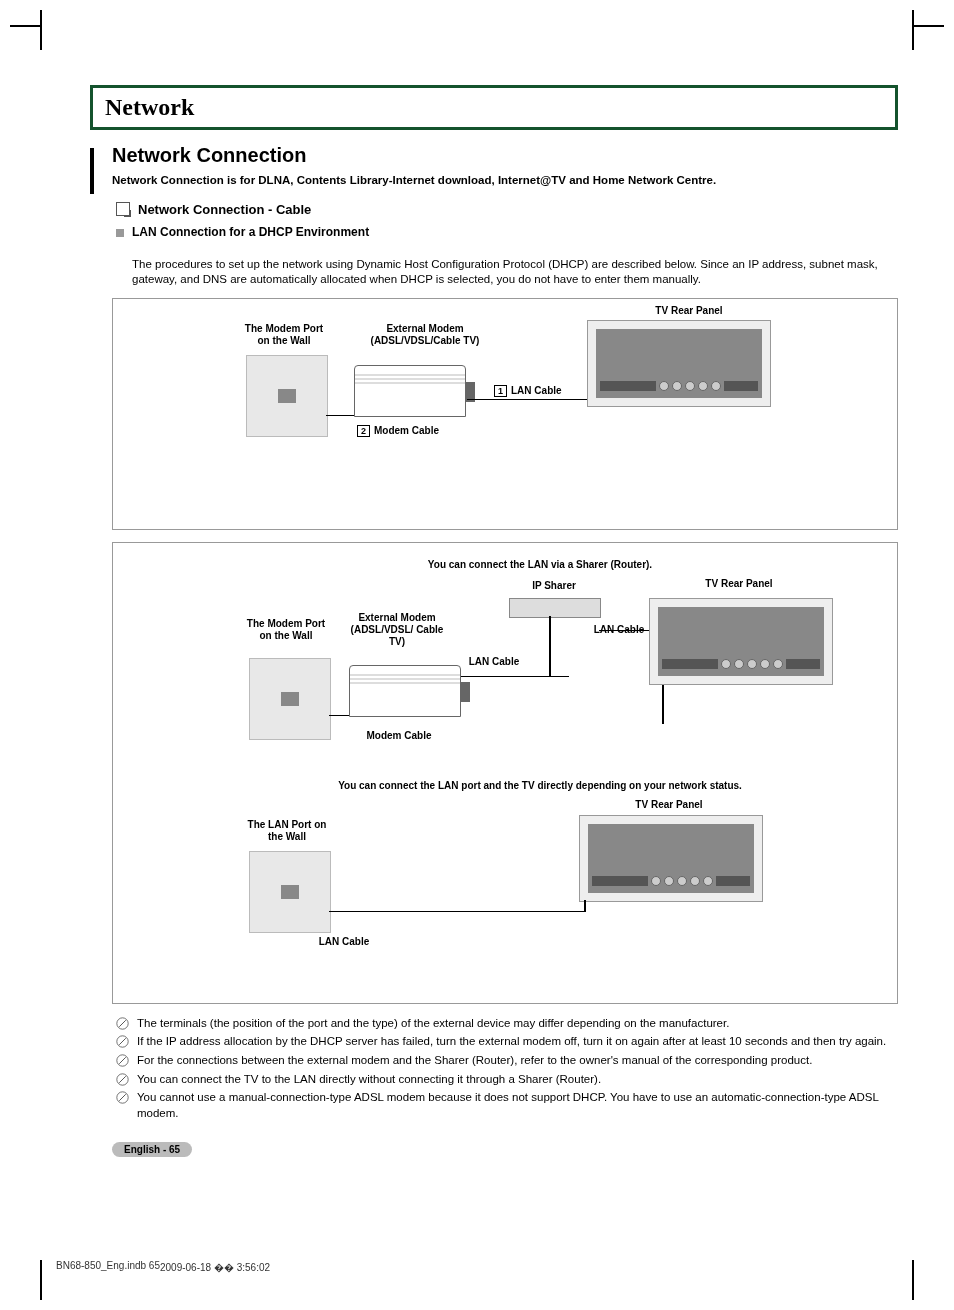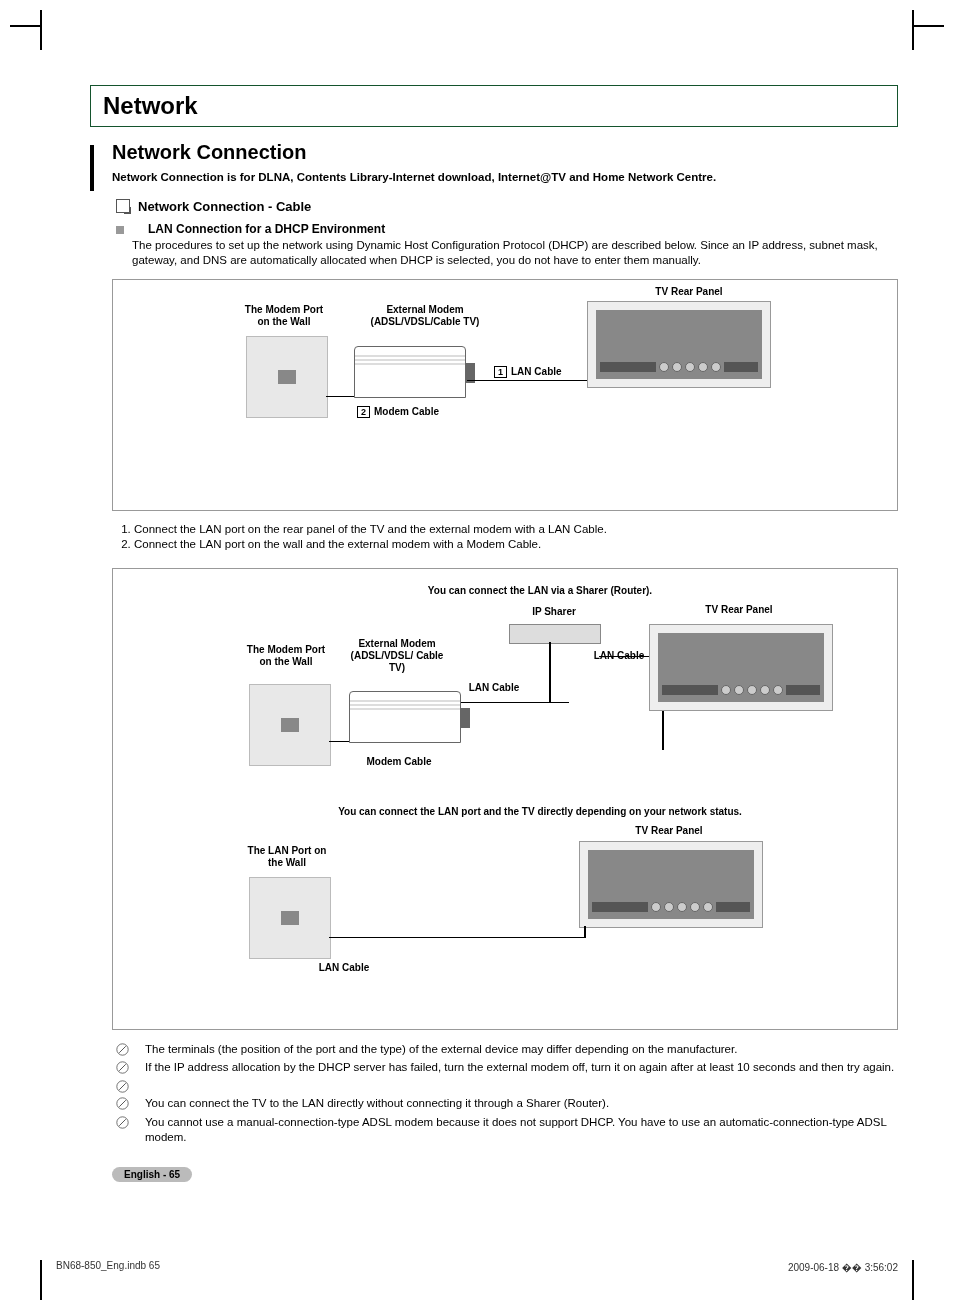--- a/index.html
+++ b/index.html
@@ -13,31 +13,31 @@
     color: #000;
   }
   .crop-mark-tl { position: absolute; top: 10px; left: 40px; width: 2px; height: 40px; background: #000; }
   .crop-mark-tl2 { position: absolute; top: 25px; left: 10px; width: 30px; height: 2px; background: #000; }
   .crop-mark-tr { position: absolute; top: 10px; right: 40px; width: 2px; height: 40px; background: #000; }
   .crop-mark-tr2 { position: absolute; top: 25px; right: 10px; width: 30px; height: 2px; background: #000; }
   .crop-mark-bl { position: absolute; bottom: 10px; left: 40px; width: 2px; height: 40px; background: #000; }
   .crop-mark-br { position: absolute; bottom: 10px; right: 40px; width: 2px; height: 40px; background: #000; }
 
   .page { position: absolute; top: 85px; left: 90px; right: 56px; }
-  .section-title-box { border: 1px solid #14532d; padding: 6px 12px; }
+  .section-title-box { border: 3px solid #14532d; padding: 6px 12px; font-family: Liberation Serif, serif; }
   .section-title { font-size: 24px; font-weight: bold; margin: 0; }
   .subsection { margin-top: 14px; padding-left: 22px; border-left: 3px solid #000; border-left: none; position: relative; }
   .subsection::before { content:""; position:absolute; left:0; top:4px; width:4px; height:46px; background:#000; }
   .subsection-title { font-size: 20px; font-weight: bold; margin: 0 0 6px 0; }
   .sub-desc { font-size: 11.5px; font-weight: bold; margin: 0 0 14px 0; line-height:1.3; }
   .q-row { display:flex; align-items:center; gap:8px; margin-bottom:8px; padding-left:4px; }
   .q-icon { width:12px; height:12px; border:1px solid #555; display:inline-block; position:relative; flex-shrink:0; }
   .q-icon::after { content:""; position:absolute; right:-2px; bottom:-2px; width:6px; height:6px; border-right:1px solid #555; border-bottom:1px solid #555; }
   .q-title { font-size: 13px; font-weight: bold; }
-  .bullet-row { display:flex; gap:24px; padding-left: 4px; margin-bottom:2px; }
+  .bullet-row { display:flex; gap:8px; padding-left: 4px; margin-bottom:18px; }
   .square-bullet { width:8px; height:8px; background:#999; margin-top:4px; flex-shrink:0; }
   .bullet-title { font-size:12px; font-weight:bold; }
   .body-text { font-size:11.5px; line-height:1.35; padding-left:20px; margin-top:2px; margin-bottom:10px; }
 
   .diagram-box { border:1px solid #999; margin:6px 0 12px 0; padding:16px 16px 24px 16px; position:relative; }
   .diagram-inner { position:relative; width:100%; }
   .d-label { font-size:10px; font-weight:bold; text-align:center; line-height:1.2; position:absolute; }
   .d-sublabel { font-size:10px; font-weight:bold; }
   .numbox { display:inline-block; border:1px solid #000; font-size:9px; font-weight:bold; padding:0 3px; margin-right:4px; background:white; }
 
@@ -52,27 +52,27 @@
   .tv-ports { position:absolute; left:12px; bottom:12px; right:12px; height:16px; display:flex; gap:3px; align-items:center; }
   .port-group { background:#555; flex:1; height:10px; }
   .port-circle { width:8px; height:8px; border-radius:50%; background:#ccc; border:1px solid #666; }
 
   .conn-line { position:absolute; background:#000; height:1.5px; }
   .conn-line-v { position:absolute; background:#000; width:1.5px; }
 
   ol.steps { font-size:11.5px; padding-left:22px; margin:8px 0 18px 0; }
   ol.steps li { margin-bottom:3px; }
 
-  .note-row { display:flex; gap:16px; font-size:11.5px; line-height:1.35; margin-bottom:3px; padding-left:4px; }
+  .note-row { display:flex; gap:8px; font-size:11.5px; line-height:1.35; margin-bottom:3px; padding-left:4px; }
   .note-icon { width:13px; height:13px; flex-shrink:0; margin-top:1px; }
 
   .page-footer { margin-top:18px; }
   .page-badge { display:inline-block; background:#bbb; border-radius:10px; padding:2px 12px; font-size:10px; font-weight:bold; }
 
-  .doc-footer { position:absolute; bottom:36px; left:56px; right:56px; display:flex; justify-content:space-between; font-size:10px; color:#333;margin-top:36px; }
+  .doc-footer { position:absolute; bottom:36px; left:56px; right:56px; display:flex; justify-content:flex-start; font-size:10px; color:#333;margin-top:36px; }
 
   .diagram-caption { font-size:10px; font-weight:bold; text-align:center; margin-bottom:10px; padding-left:70px; }
 </style>
 </head>
 <body>
 
 <div class="crop-mark-tl"></div>
 <div class="crop-mark-tl2"></div>
 <div class="crop-mark-tr"></div>
 <div class="crop-mark-tr2"></div>
@@ -128,24 +128,20 @@
             </div>
         </div>
 
         <div style="position:absolute; left:228px; top:110px; font-size:10px;">
           <span class="numbox">2</span><span class="d-sublabel">Modem Cable</span>
         </div>
         <div class="conn-line" style="left:197px; top:100px; width:28px;"></div>
       </div>
     </div>
 
-    <ol class="steps">
-      <li>Connect the LAN port on the rear panel of the TV and the external modem with a LAN Cable.</li>
-      <li>Connect the LAN port on the wall and the external modem with a Modem Cable.</li>
-    </ol>
 
     <div class="diagram-box" style="height:420px;">
       <div class="diagram-caption">You can connect the LAN via a Sharer (Router).</div>
 
       <div class="diagram-inner" style="height:190px; position:relative;">
         <div class="d-label" style="left:390px; top:0px; width:70px;">IP Sharer</div>
         <div class="d-label" style="left:560px; top:-2px; width:100px;">TV Rear Panel</div>
         <div class="d-label" style="left:112px; top:38px; width:90px;">The Modem Port on the Wall</div>
         <div class="d-label" style="left:218px; top:32px; width:100px;">External Modem (ADSL/VDSL/ Cable TV)</div>
         <div class="d-label" style="left:455px; top:44px; width:70px;">LAN Cable</div>
@@ -219,20 +215,21 @@
           <circle cx="8" cy="8" r="7" fill="none" stroke="#555" stroke-width="1"></circle>
           <line x1="4" y1="12" x2="12" y2="4" stroke="#555" stroke-width="1.2"></line>
         </svg>
       <span>If the IP address allocation by the DHCP server has failed, turn the external modem off, turn it on again after at least 10 seconds and then try again.</span>
     </div>
     <div class="note-row">
       <svg class="note-icon" viewBox="0 0 16 16">
           <circle cx="8" cy="8" r="7" fill="none" stroke="#555" stroke-width="1"></circle>
           <line x1="4" y1="12" x2="12" y2="4" stroke="#555" stroke-width="1.2"></line>
         </svg>
+      <span>For the connections between the external modem and the Sharer (Router), refer to the owner's manual of the corresponding product.</span>
     </div>
     <div class="note-row">
       <svg class="note-icon" viewBox="0 0 16 16">
           <circle cx="8" cy="8" r="7" fill="none" stroke="#555" stroke-width="1"></circle>
           <line x1="4" y1="12" x2="12" y2="4" stroke="#555" stroke-width="1.2"></line>
         </svg>
       <span>You can connect the TV to the LAN directly without connecting it through a Sharer (Router).</span>
     </div>
     <div class="note-row">
       <svg class="note-icon" viewBox="0 0 16 16">

